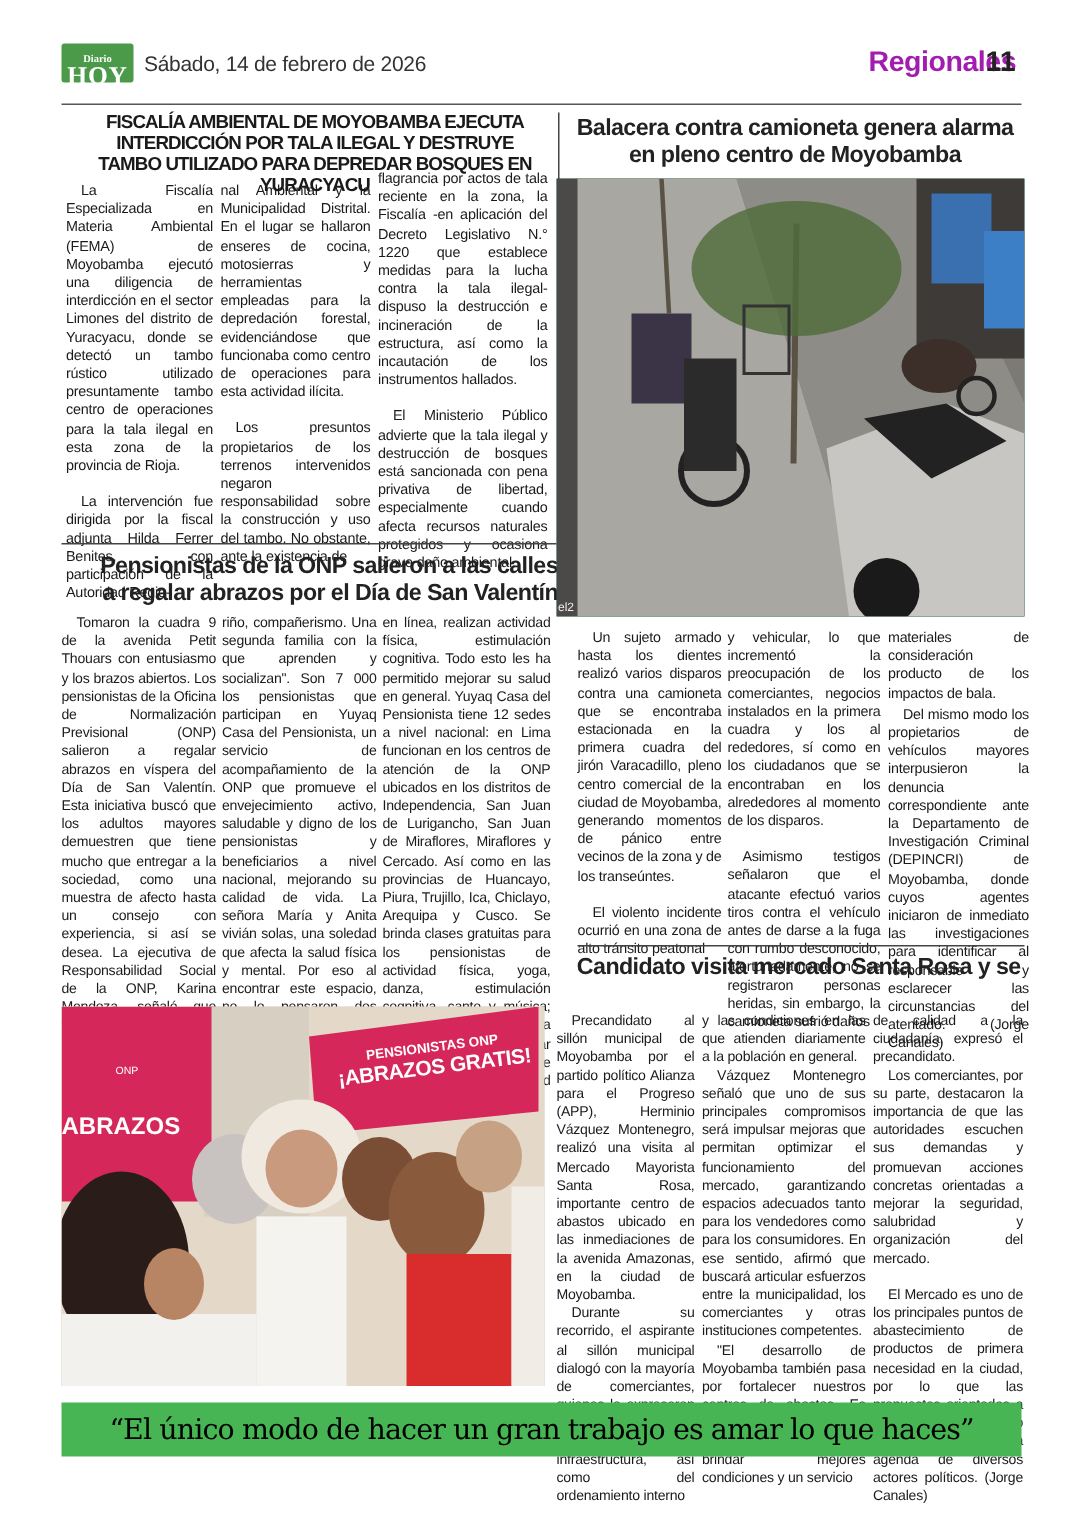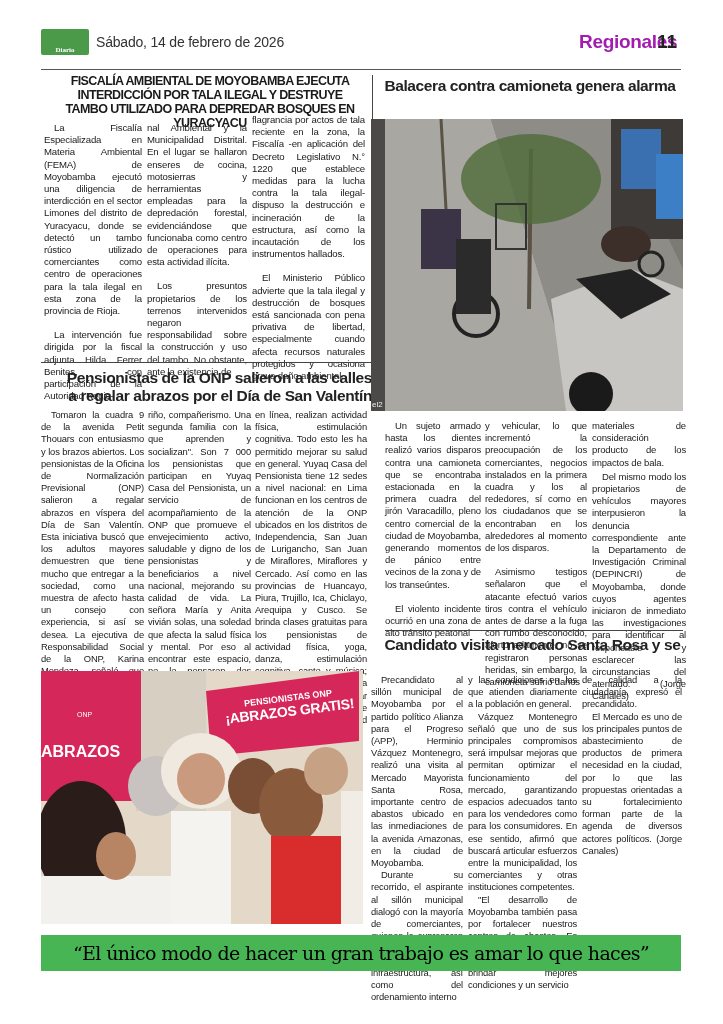--- a/index.html
+++ b/index.html
@@ -1,20 +1,20 @@
 <!DOCTYPE html>
 <html><head>
 <meta charset="utf-8">
 <style>
   html,body{margin:0;padding:0;background:#ffffff;}
   body{width:723px;height:1024px;position:relative;overflow:hidden;font-family:"Liberation Sans",sans-serif;color:#1a1a1a;}
   .abs{position:absolute;}
   
   #logo{left:41px;top:29px;width:48px;height:26px;background:#4a9a4a;border-radius:2px;color:#fff;text-align:center;}
-  #logo .small{display:block;font-family:"Liberation Serif",serif;font-weight:bold;font-size:7px;line-height:8px;padding-top:17px;}
+  #logo .small{display:block;font-family:"Liberation Serif",serif;font-weight:bold;font-size:7px;line-height:8px;padding-top:6px;}
   #logo .big{display:block;font-family:"Liberation Serif",serif;font-weight:bold;font-size:17px;line-height:16px;letter-spacing:0.5px;}
   #date{left:96px;top:34px;font-size:14px;color:#333;letter-spacing:-0.2px;}
   #section{left:535px;top:31px;font-size:19px;font-weight:bold;color:#a21caf;letter-spacing:-0.3px;margin-left:44px;}
   #pagenum{left:657px;top:31px;font-size:19px;font-weight:bold;color:#222;}
   .hrule{position:absolute;height:1px;background:#666;}
   .vrule{position:absolute;width:1px;background:#444;}
   
   .hl-caps{font-weight:bold;font-size:12.5px;line-height:14px;text-align:center;letter-spacing:-0.6px;color:#1a1a1a;}
   .hl{font-weight:bold;text-align:center;color:#222;letter-spacing:-0.4px;}
   
@@ -36,21 +36,21 @@
 </div>
 <div id="date" class="abs">Sábado, 14 de febrero de  2026</div>
 <div id="section" class="abs">Regionales</div>
 <div id="pagenum" class="abs">11</div>
 <div class="hrule" style="left:41px;top:69px;width:640px;background:#555;"></div>
 
 <div class="abs hl-caps" style="left:60px;top:74px;width:300px;">FISCALÍA AMBIENTAL DE MOYOBAMBA EJECUTA INTERDICCIÓN POR TALA ILEGAL Y DESTRUYE TAMBO UTILIZADO PARA DEPREDAR BOSQUES EN YURACYACU</div>
 <div class="vrule" style="left:372px;top:75px;height:290px;"></div>
 
 <div class="col" style="left:44px;top:122px;width:98px;">
-  <p>La Fiscalía Especializada en Materia Ambiental (FEMA) de Moyobamba ejecutó una diligencia de interdicción en el sector Limones del distrito de Yuracyacu, donde se detectó un tambo rústico utilizado comerciantes como centro de operaciones para la tala ilegal en esta zona de la provincia de Rioja.</p>
+  <p>La Fiscalía Especializada en Materia Ambiental (FEMA) de Moyobamba ejecutó una diligencia de interdicción en el sector Limones del distrito de Yuracyacu, donde se detectó un tambo rústico utilizado presuntamente tambo centro de operaciones para la tala ilegal en esta zona de la provincia de Rioja.</p>
   <p class="tight">La intervención fue dirigida por la fiscal adjunta Hilda Ferrer Benites, con participación de la Autoridad Regio-</p>
 </div>
 <div class="col" style="left:147px;top:122px;width:100px;">
   <p class="noind">nal Ambiental y la Municipalidad Distrital. En el lugar se hallaron enseres de cocina, motosierras y herramientas empleadas para la depredación forestal, evidenciándose que funcionaba como centro de operaciones para esta actividad ilícita.</p>
   <p class="tight">Los presuntos propietarios de los terrenos intervenidos negaron responsabilidad sobre la construcción y uso del tambo. No obstante, ante la existencia de</p>
 </div>
 <div class="col" style="left:252px;top:114px;width:113px;">
   <p class="noind">flagrancia por actos de tala reciente en la zona, la Fiscalía -en aplicación del Decreto Legislativo N.° 1220 que establece medidas para la lucha contra la tala ilegal- dispuso la destrucción e incineración de la estructura, así como la incautación de los instrumentos hallados.</p>
   <p class="tight">El Ministerio Público advierte que la tala ilegal y destrucción de bosques está sancionada con pena privativa de libertad, especialmente cuando afecta recursos naturales protegidos y ocasiona grave daño ambiental.</p>
 </div>
@@ -95,20 +95,21 @@
   <div class="abs" style="left:178px;top:22px;width:140px;transform:rotate(-7deg);color:#fff;font-weight:bold;text-align:center;">
     <div style="font-size:9px;">PENSIONISTAS ONP</div>
     <div style="font-size:14px;letter-spacing:-0.3px;">¡ABRAZOS GRATIS!</div>
   </div>
   <div class="abs" style="left:0px;top:72px;color:#fff;font-weight:bold;font-size:16px;">ABRAZOS</div>
   <div class="abs" style="left:36px;top:40px;color:#fff;font-size:7px;">ONP</div>
 </div>
 
 <div class="abs hl" style="left:380px;top:77px;width:300px;font-size:15.5px;line-height:18px;">
   <div>Balacera contra camioneta genera alarma</div>
+  <div>en pleno centro de Moyobamba</div>
 </div>
 <div class="photo" style="left:371px;top:119px;width:312px;height:292px;background:#14532d;">
   <svg width="312" height="292" viewBox="0 0 312 292">
     <rect x="0" y="0" width="312" height="292" fill="#7c7a74"></rect>
     <polygon points="10,0 120,0 210,292 10,292" fill="#a9a7a2"></polygon>
     <polygon points="120,0 240,0 312,150 312,292 210,292" fill="#8e8c87"></polygon>
     <rect x="240" y="0" width="72" height="120" fill="#3d3a37"></rect>
     <rect x="250" y="10" width="40" height="60" fill="#3a6fb0"></rect>
     <rect x="285" y="35" width="27" height="65" fill="#3c7fc6"></rect>
     <rect x="0" y="0" width="14" height="292" fill="#4b4a48"></rect>
@@ -153,16 +154,17 @@
   <p style="margin-bottom:0;">Precandidato al sillón municipal de Moyobamba por el partido político Alianza para el Progreso (APP), Herminio Vázquez Montenegro, realizó una visita al Mercado Mayorista Santa Rosa, importante centro de abastos ubicado en las inmediaciones de la avenida Amazonas, en la ciudad de Moyobamba.</p>
   <p class="tight">Durante su recorrido, el aspirante al sillón municipal dialogó con la mayoría de comerciantes, quienes le expresaron diversas inquietudes relacionadas con la infraestructura, así como del ordenamiento interno</p>
 </div>
 <div class="col" style="left:468px;top:674px;width:109px;font-size:9.4px;">
   <p class="noind" style="margin-bottom:0;">y las condiciones en las que atienden diariamente a la población en general.</p>
   <p style="margin-bottom:0;">Vázquez Montenegro señaló que uno de sus principales compromisos será impulsar mejoras que permitan optimizar el funcionamiento del mercado, garantizando espacios adecuados tanto para los vendedores como para los consumidores. En ese sentido, afirmó que buscará articular esfuerzos entre la municipalidad, los comerciantes y otras instituciones competentes.</p>
   <p class="tight">"El desarrollo de Moyobamba también pasa por fortalecer nuestros centros de abastos. Es necesario trabajar de manera conjunta para brindar mejores condiciones y un servicio</p>
 </div>
 <div class="col" style="left:582px;top:674px;width:100px;font-size:9.4px;">
   <p class="noind" style="margin-bottom:0;">de calidad a la ciudadanía, expresó el precandidato.</p>
+  <p>Los comerciantes, por su parte, destacaron la importancia de que las autoridades escuchen sus demandas y promuevan acciones concretas orientadas a mejorar la seguridad, salubridad y organización del mercado.</p>
   <p class="tight">El Mercado es uno de los principales puntos de abastecimiento de productos de primera necesidad en la ciudad, por lo que las propuestas orientadas a su fortalecimiento forman parte de la agenda de diversos actores políticos. (Jorge Canales)</p>
 </div>
 
 <div id="quote" class="abs">“El único modo de hacer un gran trabajo es amar lo que haces”</div>
 
 </body></html>

